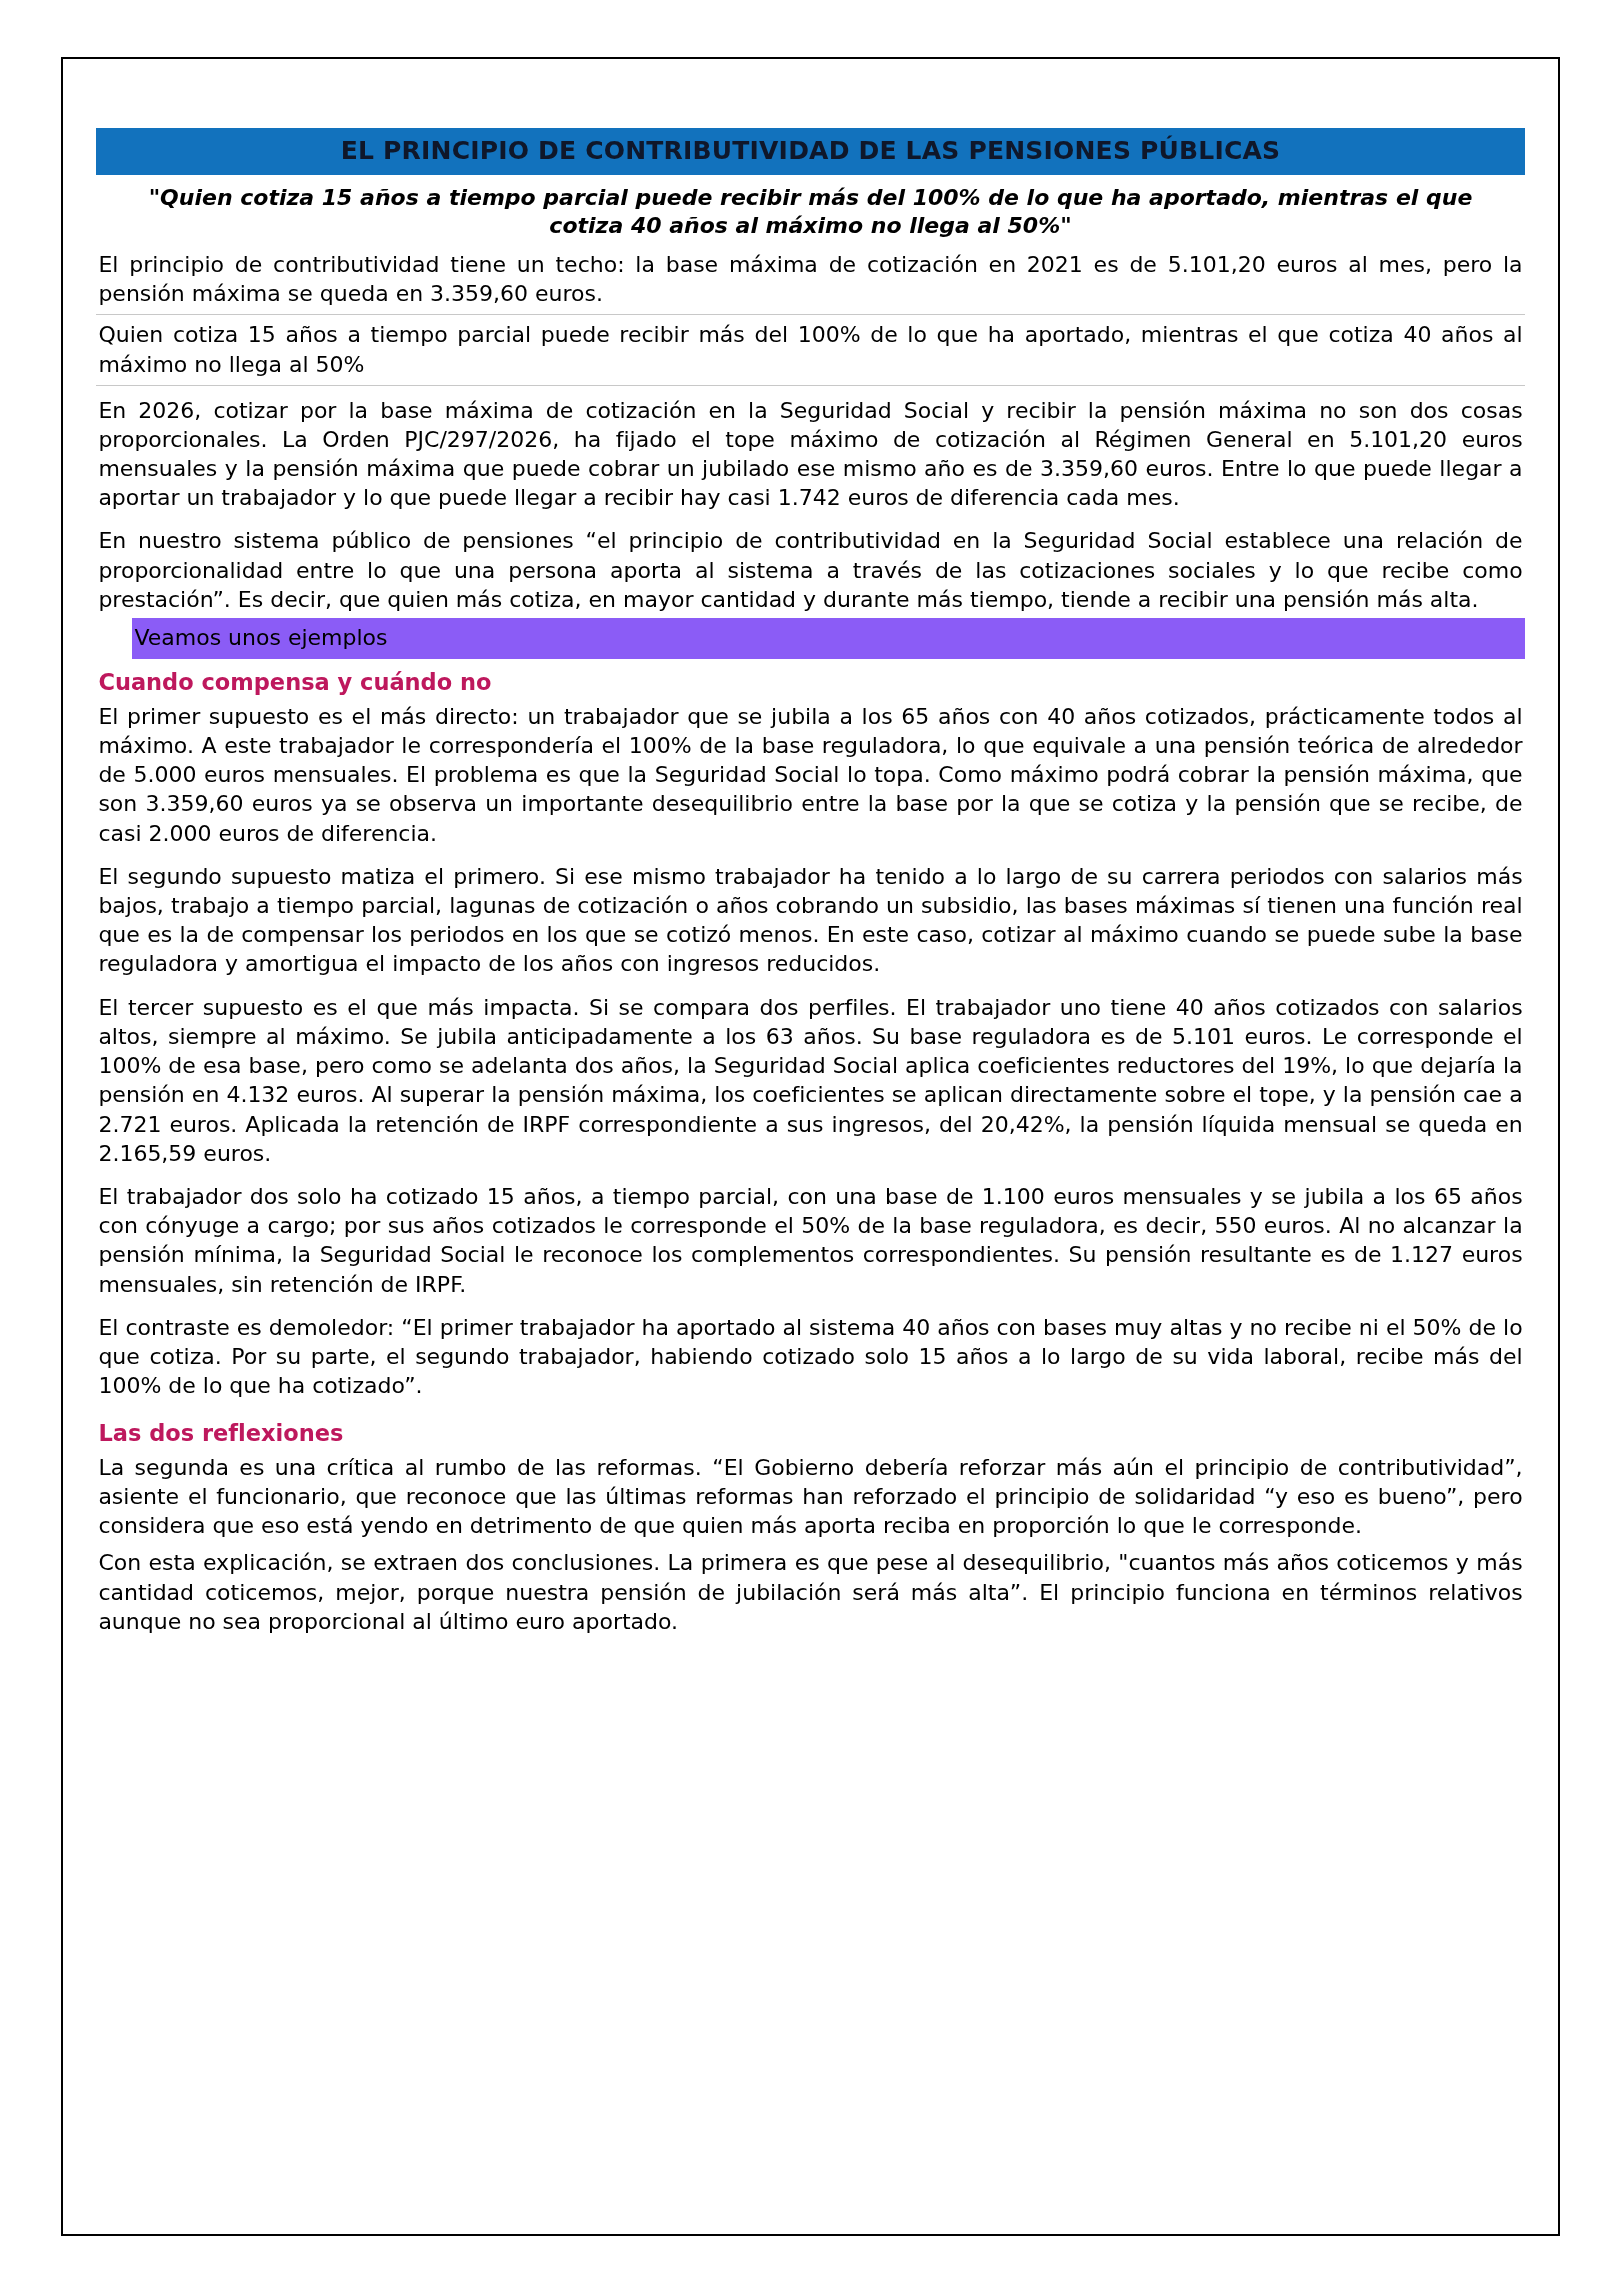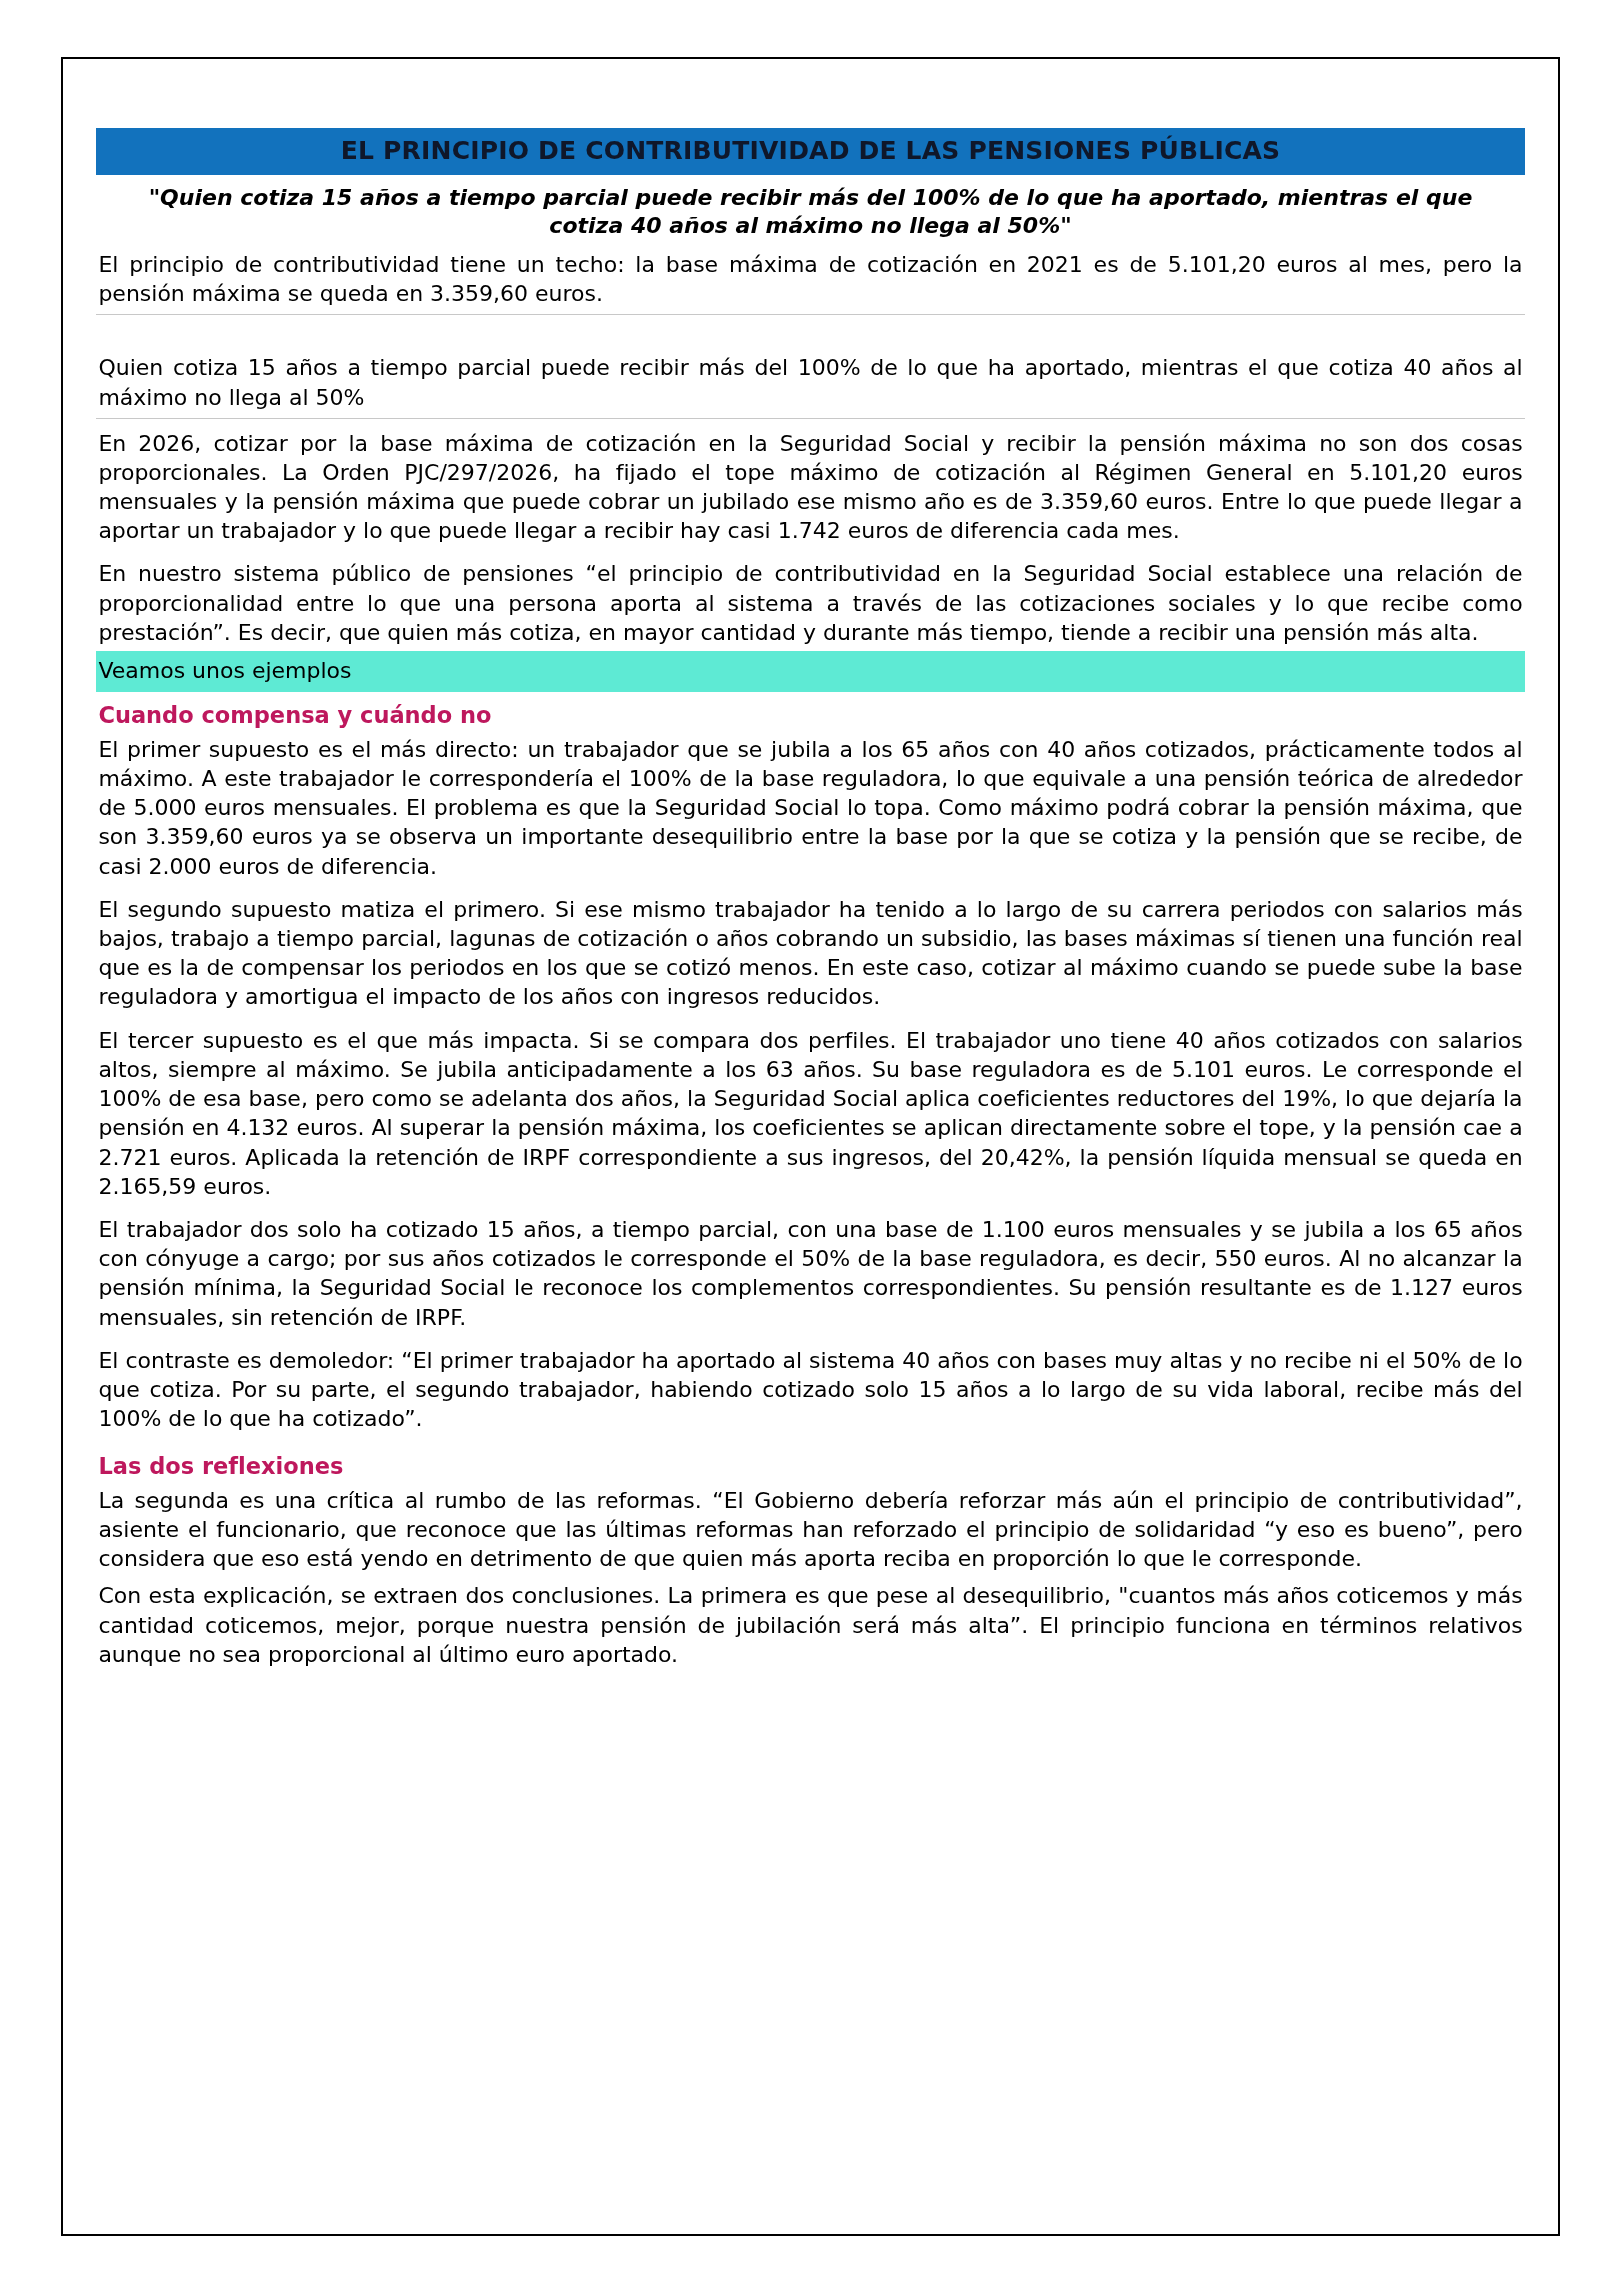--- a/index.html
+++ b/index.html
@@ -57,28 +57,28 @@
     padding: 3.9px 2px 3.9px 2px;
   }
   .lead {
     border-bottom: 1px solid #c8c8c8;
     padding-bottom: 5.9px;
   }
   .lead2 {
     border-bottom: 1px solid #c8c8c8;
     padding-bottom: 5.9px;
     padding-top: 4.9px;
-    margin-top: 33px;
   }
   .gap {
     margin-top: 6px;
   }
   .highlight {
-    background: #5eead4;
+    background: #8b5cf6;
     padding: 4.9px 2px 6.9px 2px;
+    margin-left: 36px;
   }
   .section-head {
     color: #be185d;
     font-weight: bold;
     font-size: 22.5px;
     padding: 9.8px 2px 2px 2px;
     line-height: 1.2;
   }
   .section-head.tight-top {
     padding-top: 15.7px;

